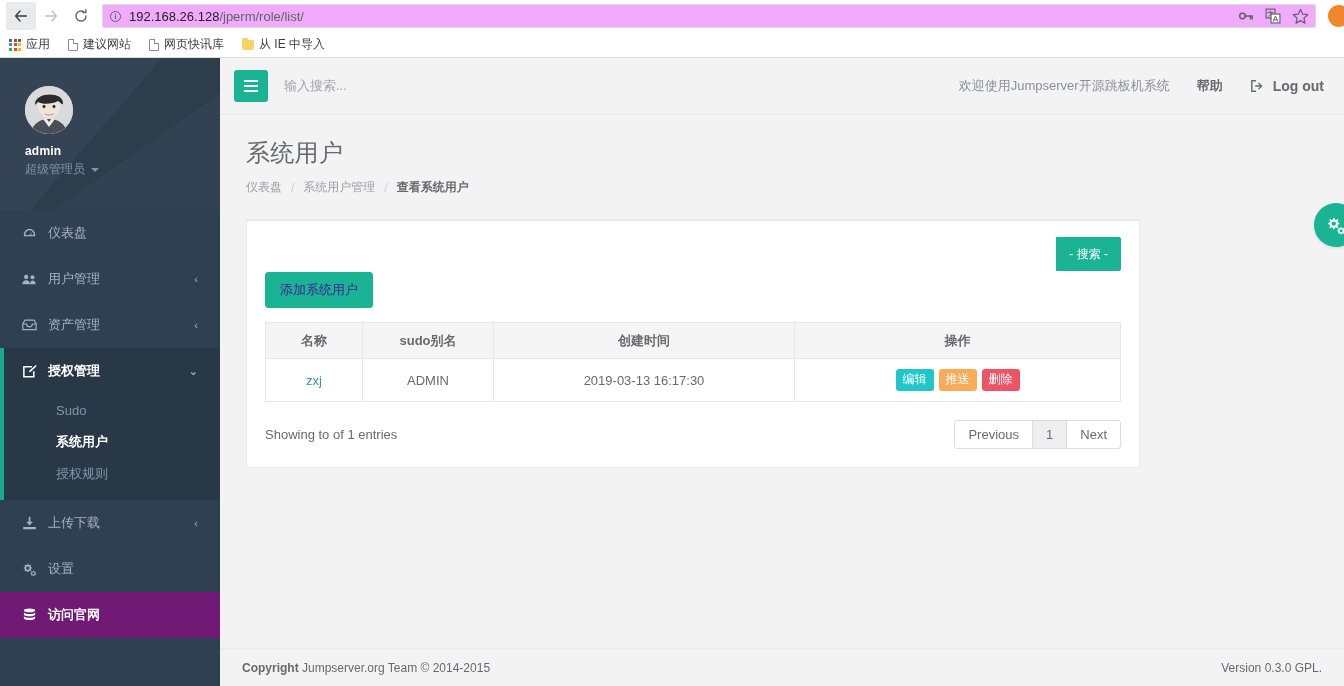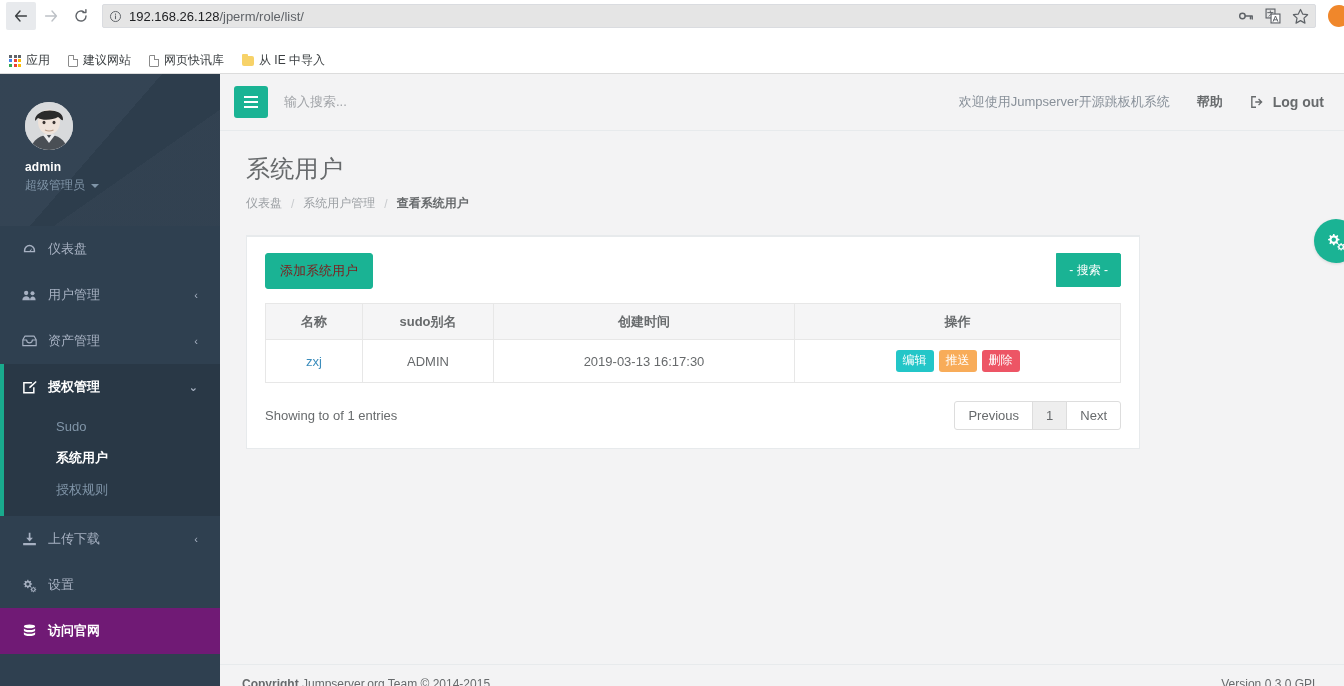--- a/index.html
+++ b/index.html
@@ -20,42 +20,41 @@
     width: 30px; height: 28px; display: flex; align-items: center;
     justify-content: center; color: #5f6368; font-size: 17px;
     border-radius: 2px; user-select: none;
   }
   .nav-btn.back { background: #e8eaed; color: #3c4043; }
   .nav-btn.fwd { color: #bdc1c6; }
   .nav-btn.reload { color: #5f6368; font-size: 16px; }
   .omnibox {
     flex: 1; height: 24px; margin: 0 4px 0 6px;
     border: 1px solid #dadce0; border-radius: 2px;
-    background: #e5e5e5; display: flex; align-items: center;
+    background: #f0abfc; display: flex; align-items: center;
     padding: 0 6px; font-size: 13px; color: #202124;
   }
   .omni-info { color: #5f6368; margin-right: 7px; font-size: 12px;
     display: inline-flex; align-items: center; }
   .omni-url { white-space: nowrap; }
   .omni-url .host { color: #202124; }
   .omni-url .path { color: #5f6368; }
   .omni-icons { display: flex; align-items: center; gap: 11px;
     margin-left: auto; padding-left: 8px; color: #5f6368; }
   .omni-icons svg { display: block; }
   .profile-chip {
     width: 22px; height: 22px; border-radius: 50%;
     background: #f0872b; margin-left: 8px; margin-right: -12px;
     flex: 0 0 22px;
   }
 
   .bookmarks-row {
     height: 26px; display: flex; align-items: center;
     padding: 0 9px; background: #ffffff; font-size: 12px; color: #3c4043;
     border-bottom: 1px solid #dcdcdc;
-    margin-top: 16px;
   }
   .bm { display: flex; align-items: center; gap: 5px; margin-right: 18px;
         white-space: nowrap; }
   .apps-grid { display: grid; grid-template-columns: repeat(3, 3px);
     grid-template-rows: repeat(3, 3px); gap: 1.5px; }
   .apps-grid i { display: block; width: 3px; height: 3px; background: #5f6368; }
   .apps-grid i:nth-child(4) { background: #4285f4; }
   .apps-grid i:nth-child(5) { background: #ea4335; }
   .apps-grid i:nth-child(6) { background: #fbbc05; }
   .apps-grid i:nth-child(7) { background: #34a853; }
@@ -173,23 +172,24 @@
   }
   .panel-title { font-size: 14px; color: #676a6c; }
   .panel-tools { margin-left: auto; display: flex; align-items: center;
     gap: 9px; color: #c4c4c4; }
   .panel-tools span { cursor: pointer; display: inline-flex; font-size: 12px; }
   .panel-tools svg { display: block; fill: #c4c4c4; }
 
   .panel-body { padding: 16px 18px 18px 18px; }
   .table-ctrl { display: flex; align-items: flex-start; }
   .btn-add {
-    background: #1ab394; color: #7f1d1d; border: 1px solid #1ab394;
+    background: #1ab394; color: #4c1d95; border: 1px solid #1ab394;
     border-radius: 3px; font-size: 13px; padding: 8px 14px; cursor: pointer;
     font-family: Liberation Mono, monospace;
+    margin-top: 35px;
   }
   .search-group { margin-left: auto; display: flex; }
   .search-input {
     width: 238px; height: 34px; border: 1px solid #e5e6e7;
     border-right: none; border-radius: 2px 0 0 2px; padding: 0 12px;
     font-size: 13px; color: #676a6c; outline: none; font-family: inherit;
   }
   .search-input::placeholder { color: #b4b6b8; }
   .btn-search {
     background: #1ab394; color: #fff; border: 1px solid #1ab394;

